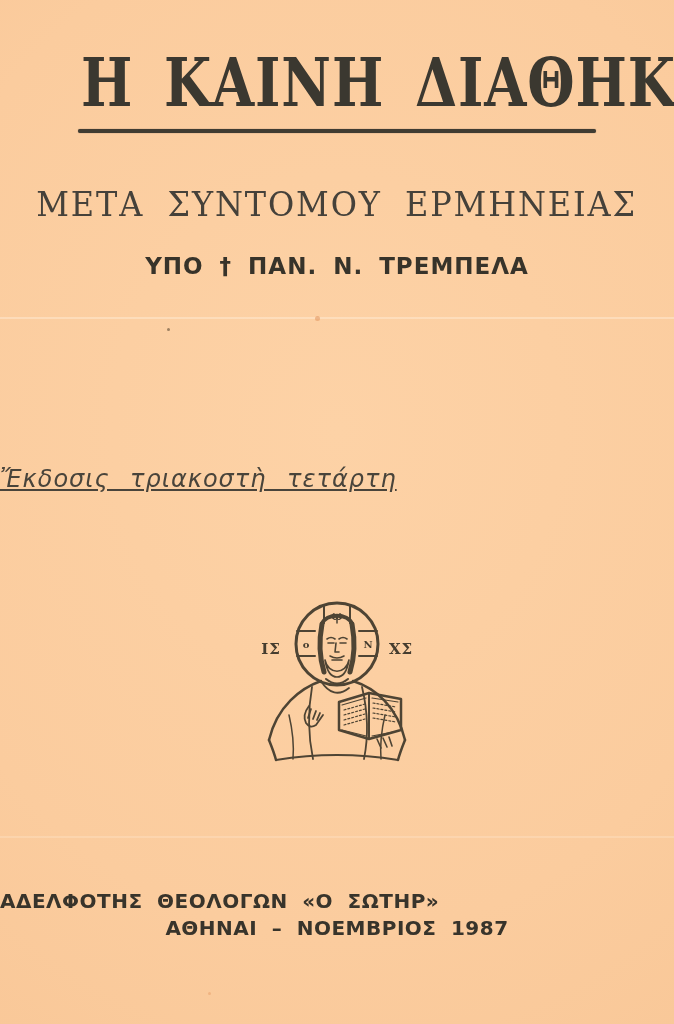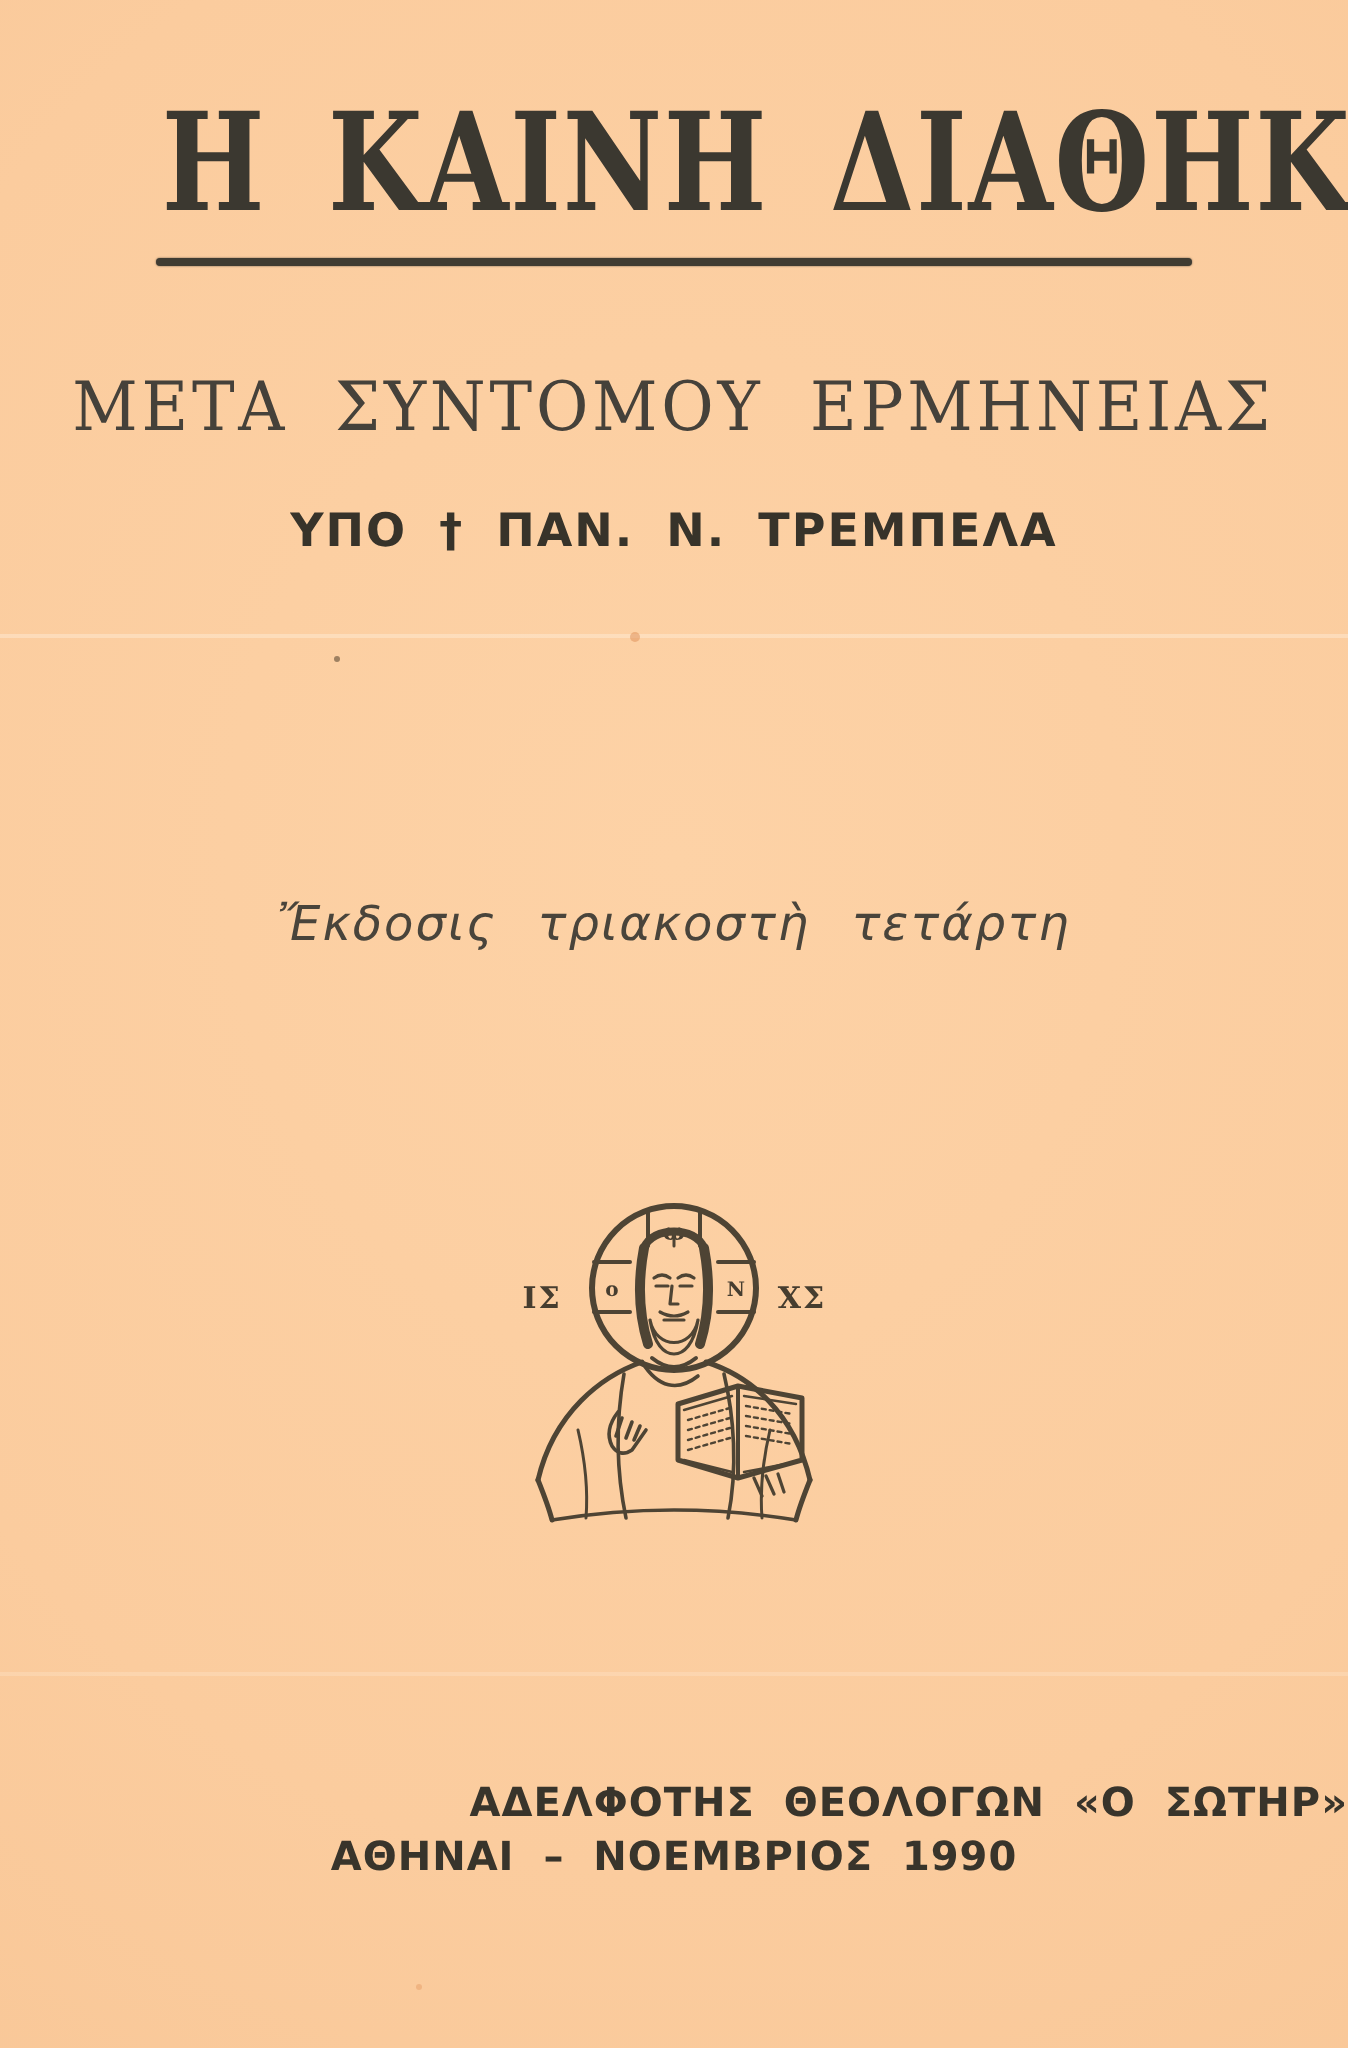--- a/index.html
+++ b/index.html
@@ -41,36 +41,35 @@
   .subtitle .squeeze{display:inline-block;transform:scaleX(0.94);transform-origin:50% 50%;
     letter-spacing:2px;word-spacing:12px;}
   .byline{
     position:absolute;top:253px;left:0;width:100%;
     text-align:center;
     font-family:"DejaVu Sans", sans-serif;font-weight:700;
     font-size:23px;line-height:26px;color:#37332a;
     letter-spacing:1px;word-spacing:7px;white-space:nowrap;
   }
   .edition{
-    position:absolute;top:446px;left:0;width:100%;
-    text-align:center;
+    position:absolute;top:463px;left:0;width:100%;
     font-family:"DejaVu Sans", sans-serif;font-style:italic;
     font-size:24px;line-height:32px;color:#49443b;
-    letter-spacing:1px;word-spacing:12px;white-space:nowrap;
+    letter-spacing:1px;word-spacing:12px;white-space:nowrap;text-decoration:underline;
   }
   .icon-wrap{
     position:absolute;top:590px;left:50%;transform:translateX(-50%);
     width:176px;height:172px;
   }
   .icon-wrap svg{display:block;width:100%;height:100%;}
   .icon-ink{stroke:#4e4434;fill:none;stroke-linecap:round;stroke-linejoin:round;}
   .icon-text{fill:#463d2f;font-family:"DejaVu Serif", serif;font-weight:700;}
   .publisher{
     position:absolute;top:888px;left:0;width:100%;
-    text-align:right;
+    text-align:left;
     font-family:"DejaVu Sans", sans-serif;font-weight:700;
     font-size:20px;line-height:27px;color:#38342b;
     letter-spacing:0.5px;word-spacing:7px;white-space:nowrap;
   }
   .place-date{
     position:absolute;top:915px;left:0;width:100%;
     text-align:center;
     font-family:"DejaVu Sans", sans-serif;font-weight:700;
     font-size:20px;line-height:27px;color:#38342b;
     letter-spacing:0.5px;word-spacing:7px;white-space:nowrap;
@@ -169,15 +168,15 @@
         </g>
         <path d="M128,149 l4,9 M134,148 l4,9 M140,147 l3,9" stroke-width="1.6"></path>
       </g>
 
       <text class="icon-text" x="22" y="64" font-size="15" text-anchor="middle" letter-spacing="1">ΙΣ</text>
       <text class="icon-text" x="152" y="64" font-size="15" text-anchor="middle" letter-spacing="1">ΧΣ</text>
     </svg>
   </div>
 
   <div class="publisher">ΑΔΕΛΦΟΤΗΣ ΘΕΟΛΟΓΩΝ «Ο ΣΩΤΗΡ»</div>
-  <div class="place-date">ΑΘΗΝΑΙ – ΝΟΕΜΒΡΙΟΣ 1990</div>
+  <div class="place-date">ΑΘΗΝΑΙ – ΝΟΕΜΒΡΙΟΣ 1987</div>
 
 </div>
 
 </body></html>

